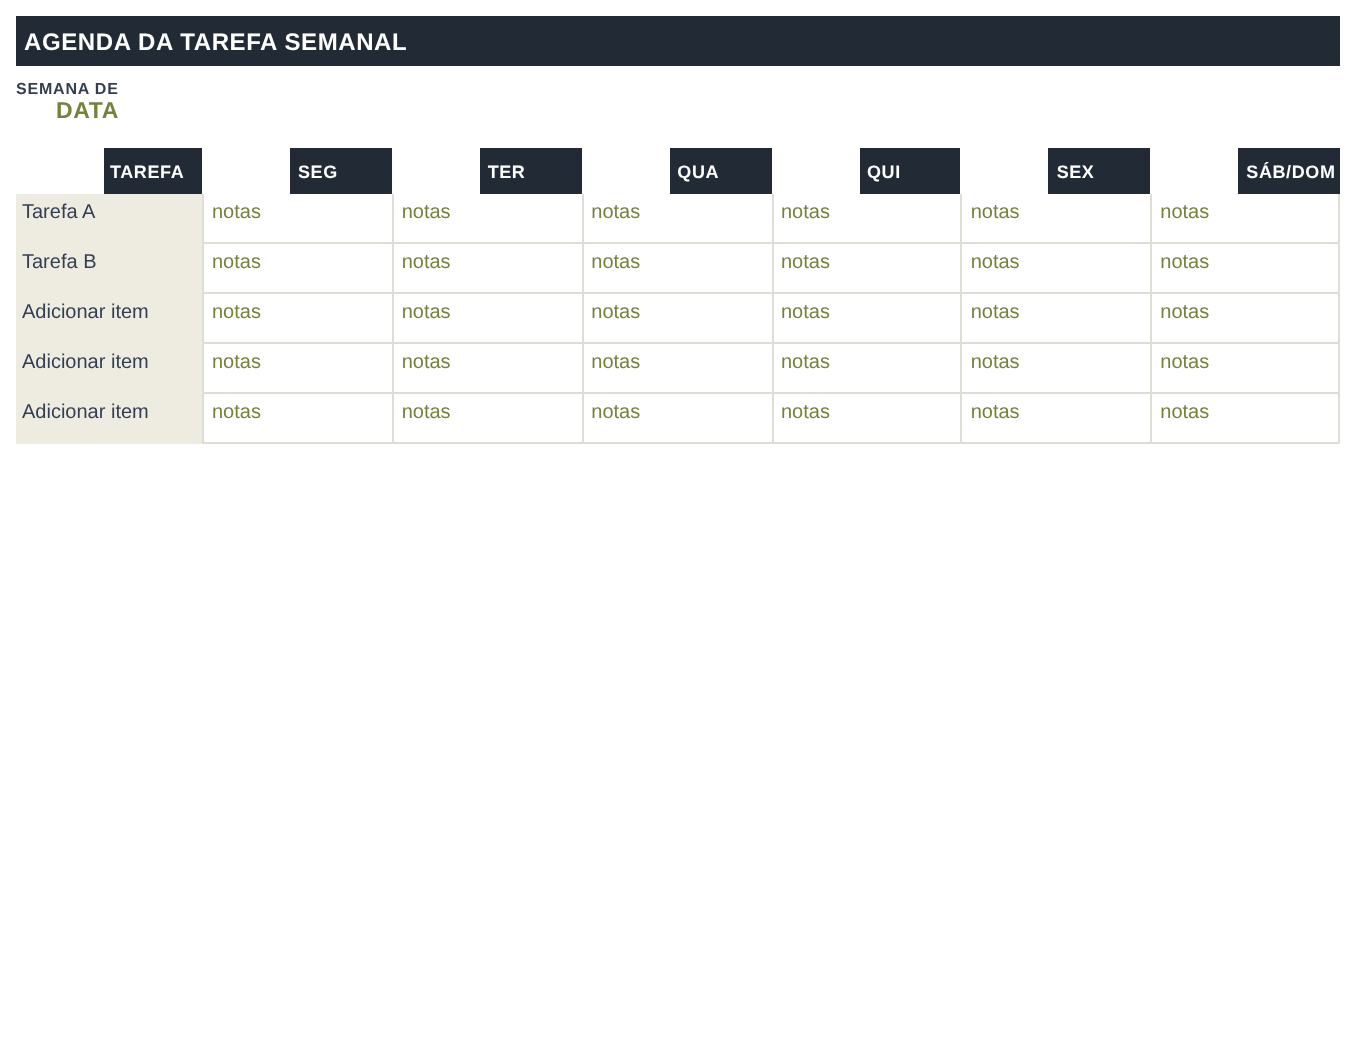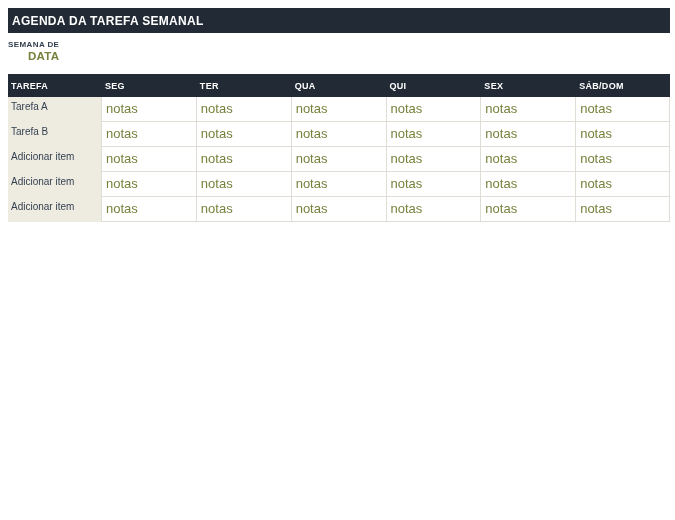--- a/index.html
+++ b/index.html
@@ -53,36 +53,36 @@
   }
   .row { display: contents; }
 
   .hcell {
     background: #222B35;
     color: #ffffff;
     font-size: 9px; font-weight: bold;
     letter-spacing: 0.3px;
     display: flex; align-items: center;
     padding-left: 4px;
-    overflow: hidden; white-space: nowrap;
+    overflow: hidden; white-space: nowrap; margin-left: 44px;
   }
   .hcell.first { padding-left: 3px; }
 
   .lcell {
     background: #EEECE1;
     color: #333F50;
     font-size: 10px; font-weight: normal;
     padding: 4px 0 0 3px;
     overflow: hidden; white-space: nowrap;
   }
 
   .dcell {
     background: #ffffff;
     color: #76823C;
-    font-size: 13px;
+    font-size: 10px;
     padding: 4px 0 0 4px;
     border-left: 1px solid #DFDDD6;
     border-bottom: 1px solid #DFDDD6;
     overflow: hidden; white-space: nowrap;
   }
   .dcell.last { border-right: 1px solid #DFDDD6; }
 </style>
 </head>
 <body>
 

